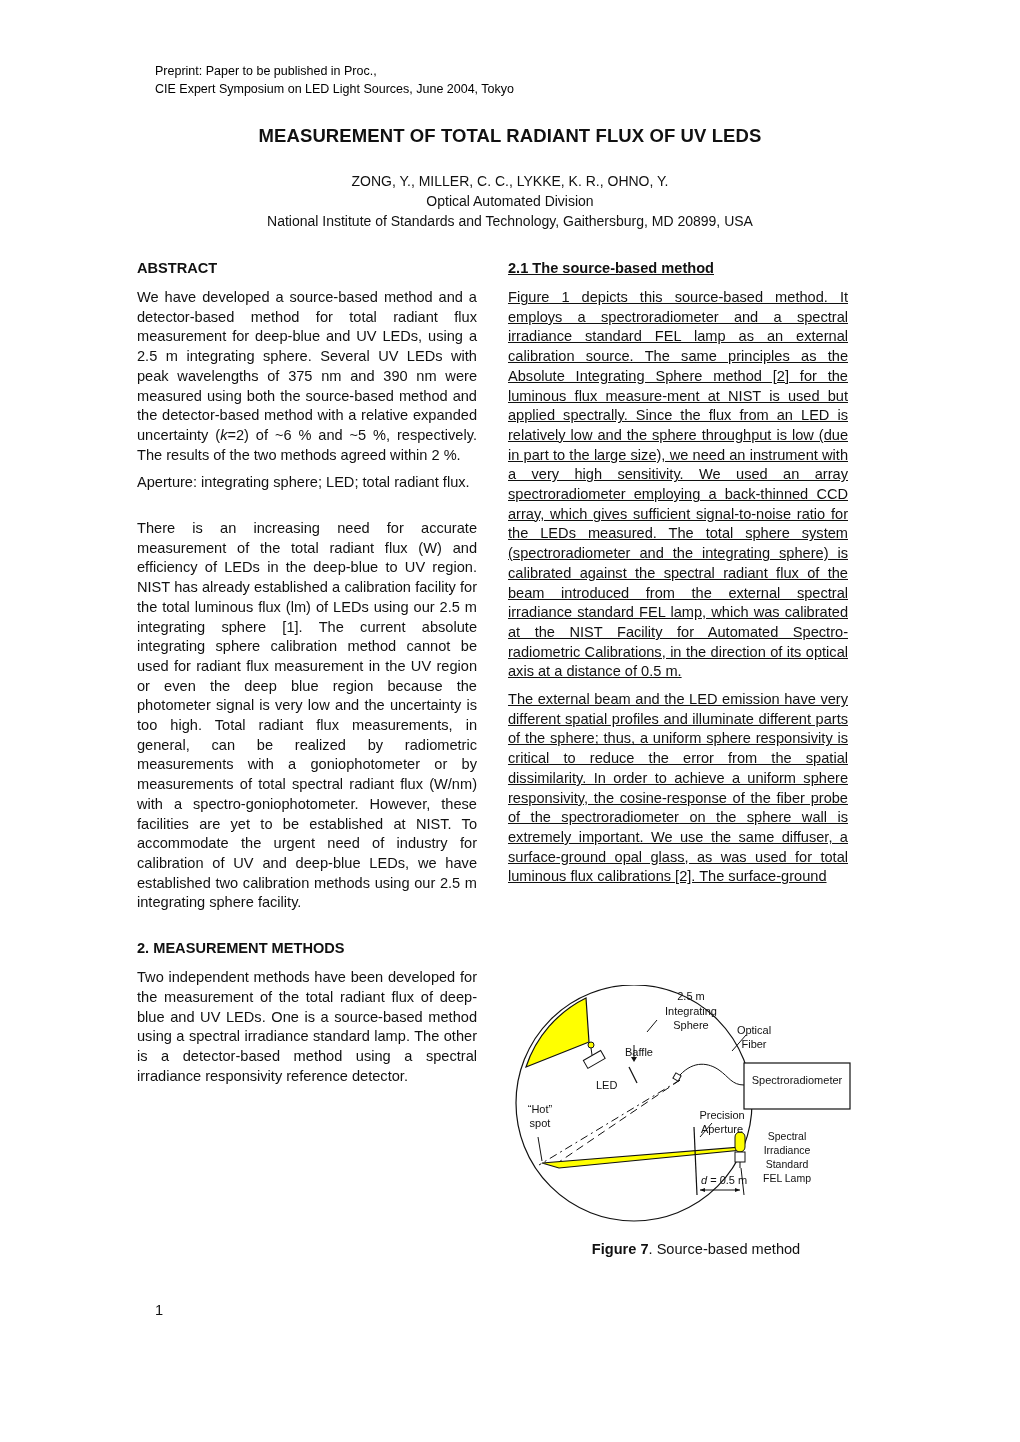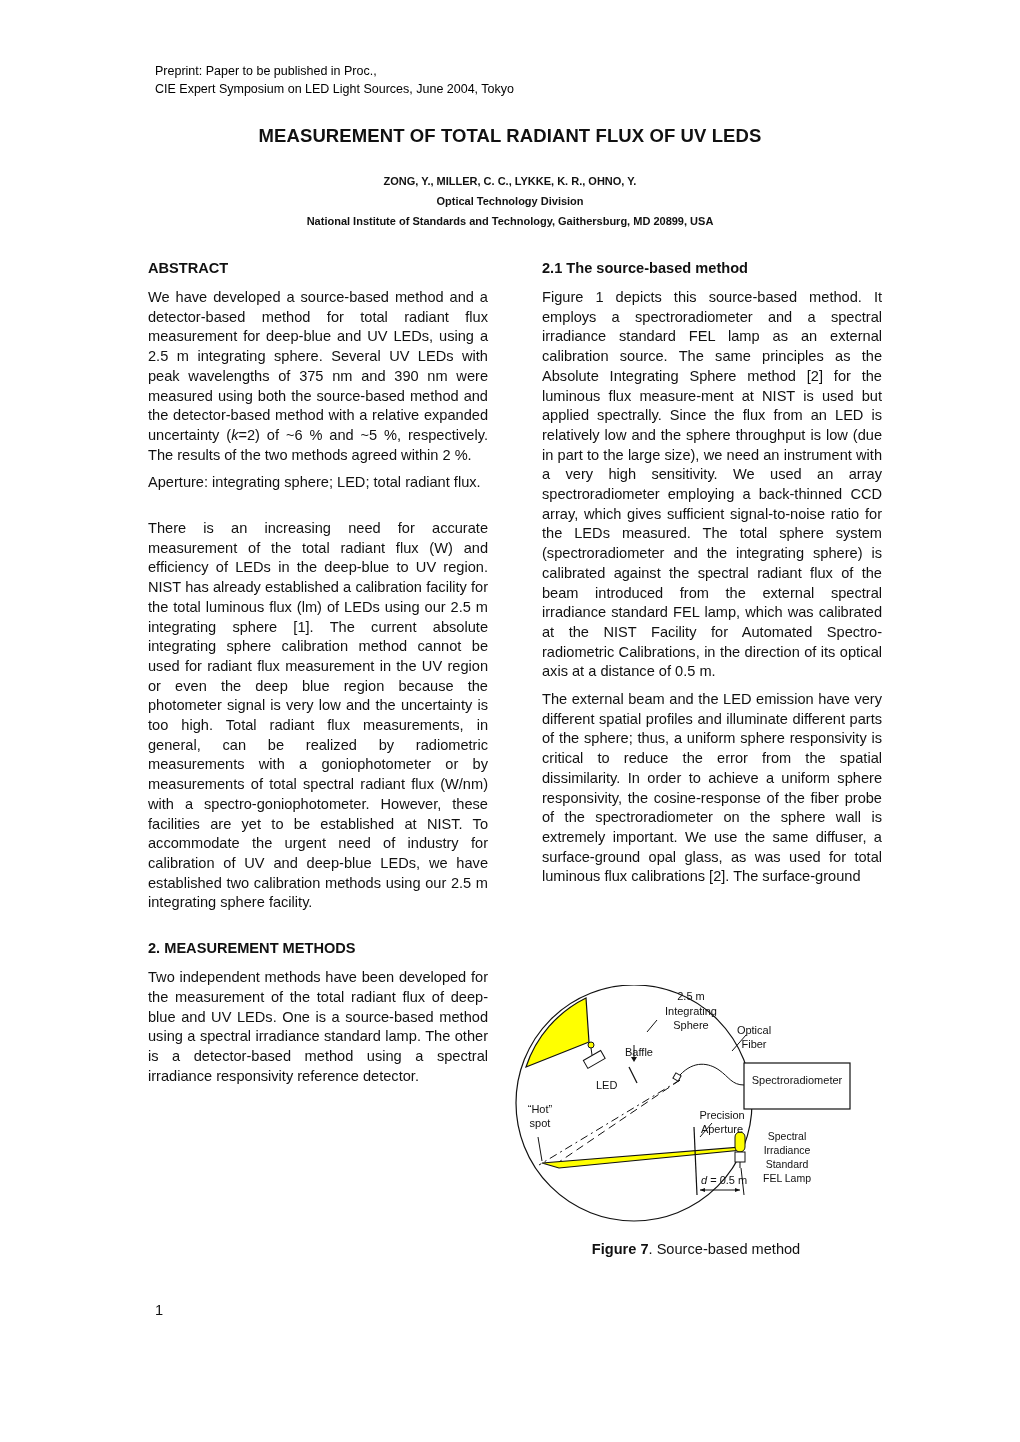--- a/index.html
+++ b/index.html
@@ -2,45 +2,45 @@
 <html><head>
 <meta charset="utf-8">
 <style>
   html, body { margin:0; padding:0; background:#ffffff; }
   body { width:1020px; height:1442px; position:relative; overflow:hidden;
          font-family:"Liberation Sans", sans-serif; color:#111; }
   .preprint { position:absolute; left:155px; top:62px; font-size:12.5px; line-height:18px; color:#000000; }
   .title { position:absolute; left:0; width:1020px; top:125px; text-align:center;
            font-size:18.5px; font-weight:bold; letter-spacing:0.1px; }
   .authors { position:absolute; left:0; width:1020px; top:171px; text-align:center;
-             font-size:11px; line-height:20px;font-weight:bold; }
+             font-size:14px; line-height:20px; }
   .col { position:absolute; width:340px; font-size:14.6px; line-height:19.7px; }
-  .col.left { left:148px; top:259px; }
-  .col.right { left:542px; top:259px; }
+  .col.left { left:137px; top:259px; }
+  .col.right { left:508px; top:259px;text-decoration:underline; }
   h2 { font-size:14.6px; font-weight:bold; margin:0 0 10px 0; line-height:19px; }
   p { margin:0 0 8px 0; text-align:justify; }
   .gap { height:18px; }
   .figure { position:absolute; left:504px; top:985px; width:360px; height:240px; }
   .caption { position:absolute; left:526px; top:1241px; width:340px; text-align:center; font-size:14.6px; }
   .pagenum { position:absolute; left:155px; top:1302px; font-size:14.6px; }
   svg text { font-family:"Liberation Sans", sans-serif; fill:#111; }
 </style>
 </head>
 <body>
 
 <div class="preprint">
   <div>Preprint:  Paper to be published in Proc.,</div>
   <div>CIE Expert Symposium on LED Light Sources, June 2004, Tokyo</div>
 </div>
 
 <div class="title">MEASUREMENT OF TOTAL RADIANT FLUX OF UV LEDS</div>
 
 <div class="authors">
   <div>ZONG, Y., MILLER, C. C., LYKKE, K. R., OHNO, Y.</div>
-  <div>Optical Technology Division</div>
+  <div>Optical Automated Division</div>
   <div>National Institute of Standards and Technology, Gaithersburg, MD 20899, USA</div>
 </div>
 
 <div class="col left">
   <h2>ABSTRACT</h2>
   <p><span>We have developed a source-based method and a detector-based method for total radiant flux measurement for deep-blue and UV LEDs, using a 2.5 m integrating sphere. Several UV LEDs with peak wavelengths of 375 nm and 390 nm were measured using both the source-based method and the detector-based method with a relative expanded uncertainty (</span><i>k</i><span>=2) of ~6 % and ~5 %, respectively. The results of the two methods agreed within 2 %.</span></p>
   <p>Aperture: integrating sphere; LED; total radiant flux.</p>
   <div class="gap"></div>
   <p>There is an increasing need for accurate measurement of the total radiant flux (W) and efficiency of LEDs in the deep-blue to UV region.  NIST has already established a calibration facility for the total luminous flux (lm) of LEDs using our 2.5 m integrating sphere [1]. The current absolute integrating sphere calibration method cannot be used for radiant flux measurement in the UV region or even the deep blue region because the photometer signal is very low and the uncertainty is too high.  Total radiant flux measurements, in general, can be realized by radiometric measurements with a goniophotometer or by measurements of total spectral radiant flux (W/nm) with a spectro-goniophotometer.  However, these facilities are yet to be established at NIST. To accommodate the urgent need of industry for calibration of UV and deep-blue LEDs, we have established two calibration methods using our 2.5 m integrating sphere facility.</p>
   <div class="gap"></div>

